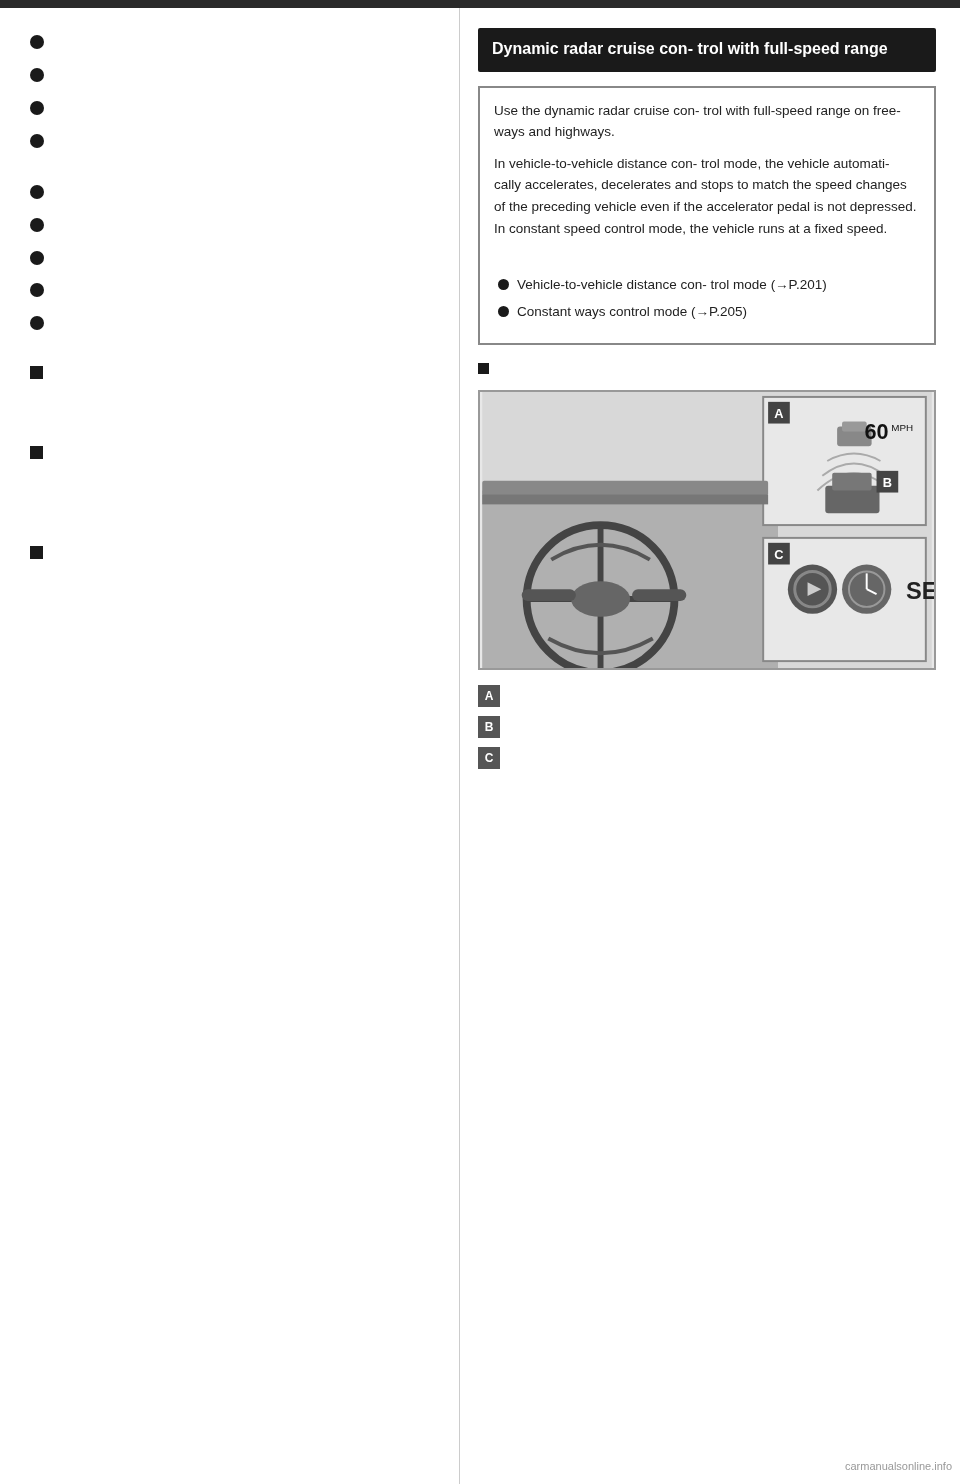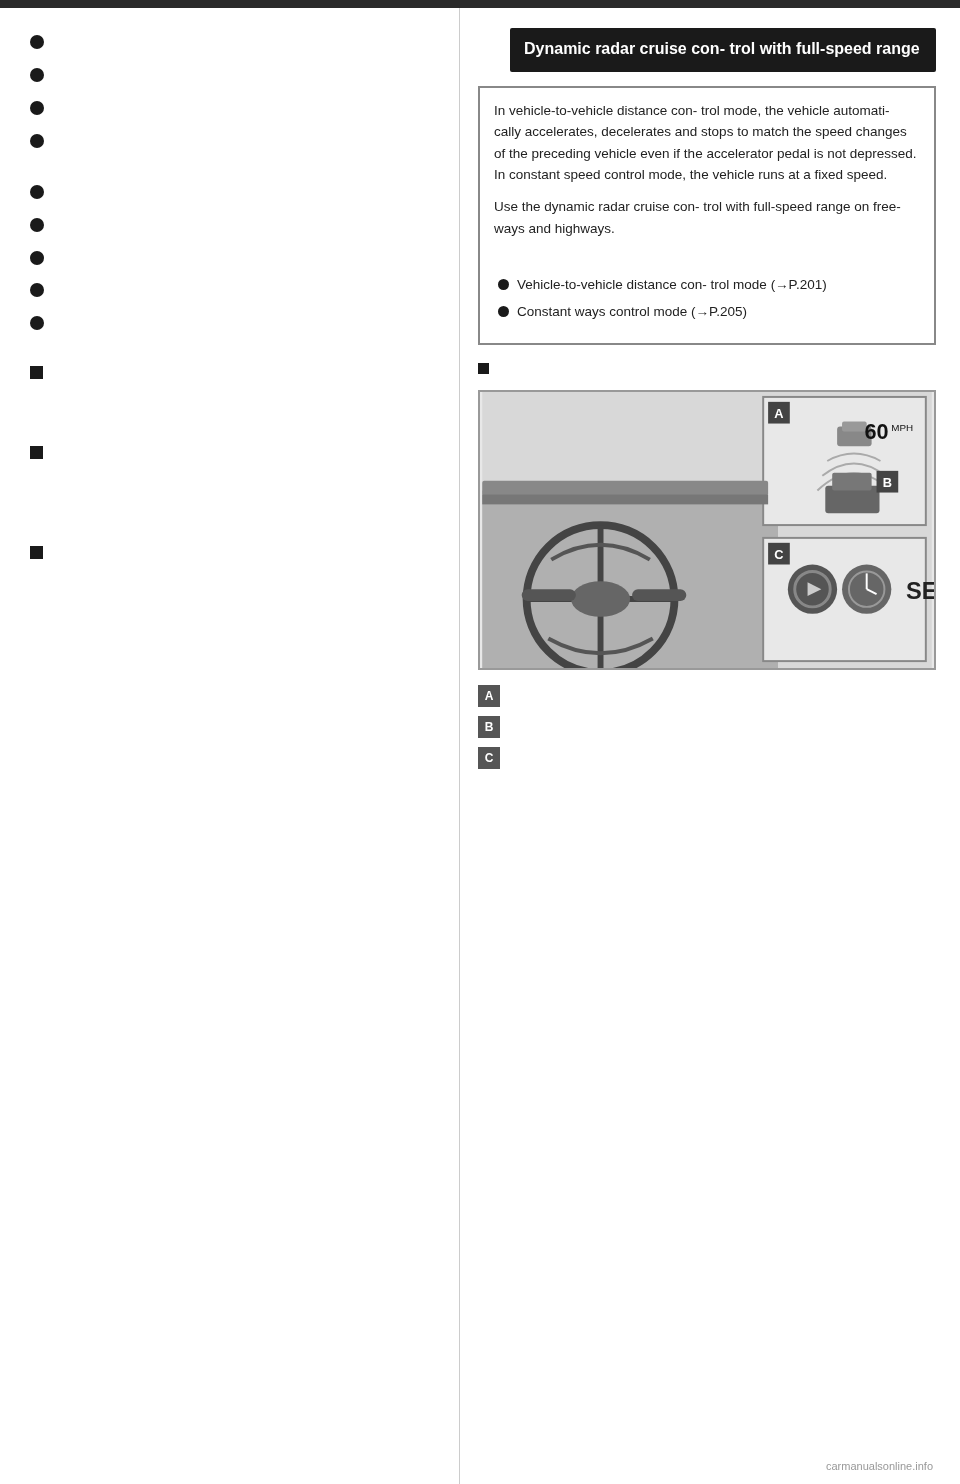--- a/index.html
+++ b/index.html
@@ -83,21 +83,20 @@
       width: 500px;
       padding: 20px 24px 24px 18px;
     }
 
     .drcc-box {
       background: #1a1a1a;
       color: #fff;
       padding: 10px 14px 12px 14px;
       margin-bottom: 14px;
       border-radius: 2px;
-      margin-left: 32px;
     }
 
     .drcc-title {
       font-size: 16px;
       font-weight: bold;
       line-height: 1.35;
     }
 
     .info-box {
       border: 2px solid #888;
@@ -194,21 +193,21 @@
 
     .label-text {
       font-size: 13px;
       line-height: 1.5;
       color: #222;
     }
 
     .watermark {
       position: fixed;
       bottom: 10px;
-      right: 22px;
+      right: 3px;
       font-size: 11px;
       color: #999;
       background: rgba(255,255,255,0.85);
       padding: 2px 5px;
     }
 
     
     .diagram-svg {
       width: 100%;
       height: 100%;
@@ -282,31 +281,31 @@
   </div>
 
   <div class="right-col">
 
     <div class="drcc-box">
       <div class="drcc-title">Dynamic radar cruise con-
 trol with full-speed range</div>
     </div>
 
     <div class="info-box">
+      <p>Use the dynamic radar cruise con-
+trol with full-speed range on free-
+ways and highways.</p>
       <p>In vehicle-to-vehicle distance con-
 trol mode, the vehicle automati-
 cally accelerates, decelerates and
 stops to match the speed changes
 of the preceding vehicle even if the
 accelerator pedal is not depressed.
 In constant speed control mode,
 the vehicle runs at a fixed speed.</p>
-      <p>Use the dynamic radar cruise con-
-trol with full-speed range on free-
-ways and highways.</p>
       <ul class="info-bullet-list">
         <li>
           <span class="info-bullet-dot"></span>
           <span>Vehicle-to-vehicle distance con-
 trol mode (→P.201)</span>
         </li>
         <li>
           <span class="info-bullet-dot"></span>
           <span>Constant ways control mode
 (→P.205)</span>

